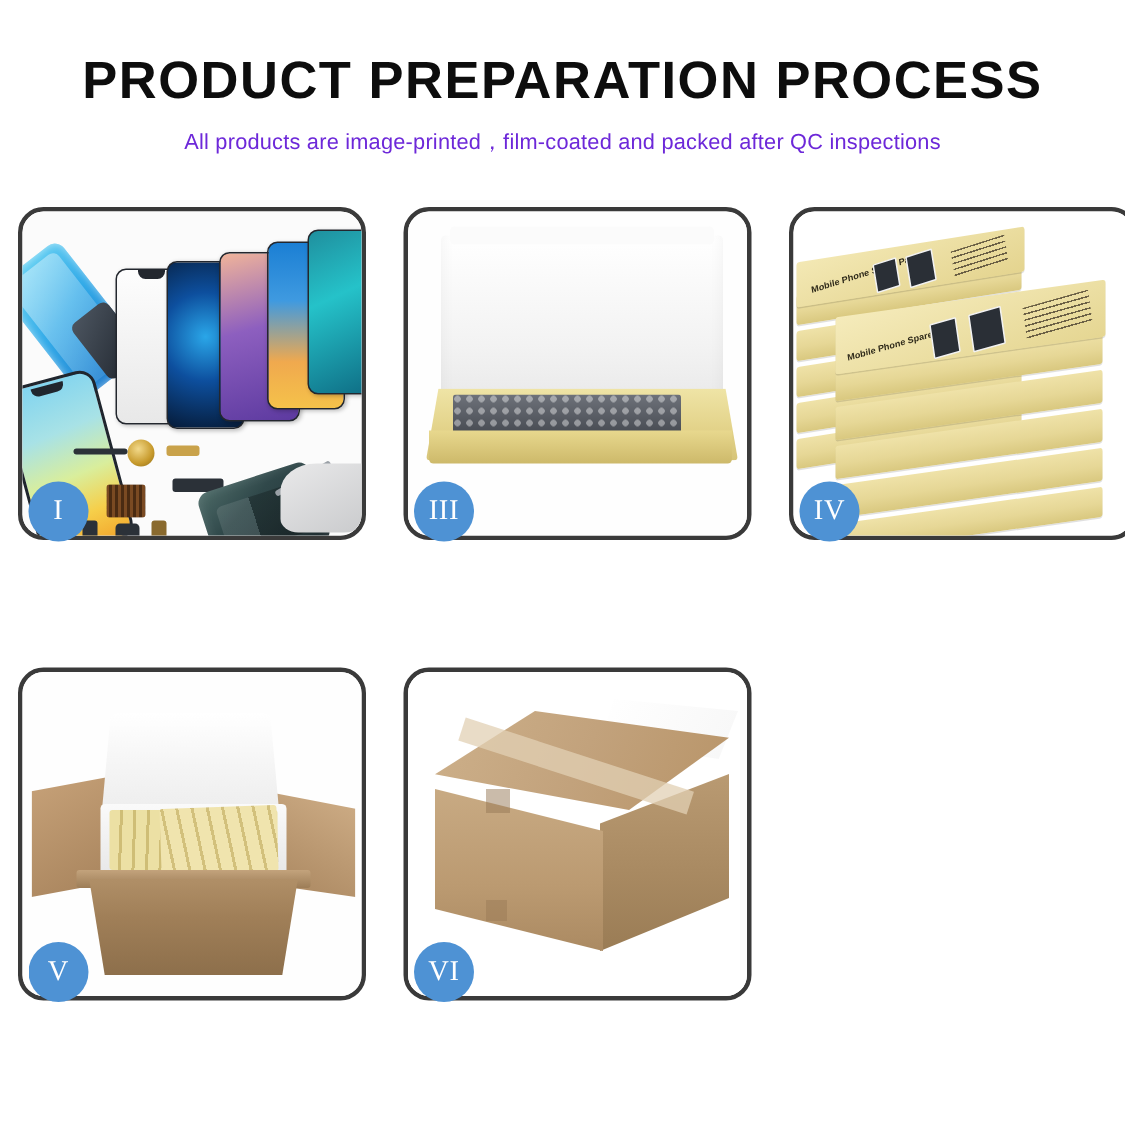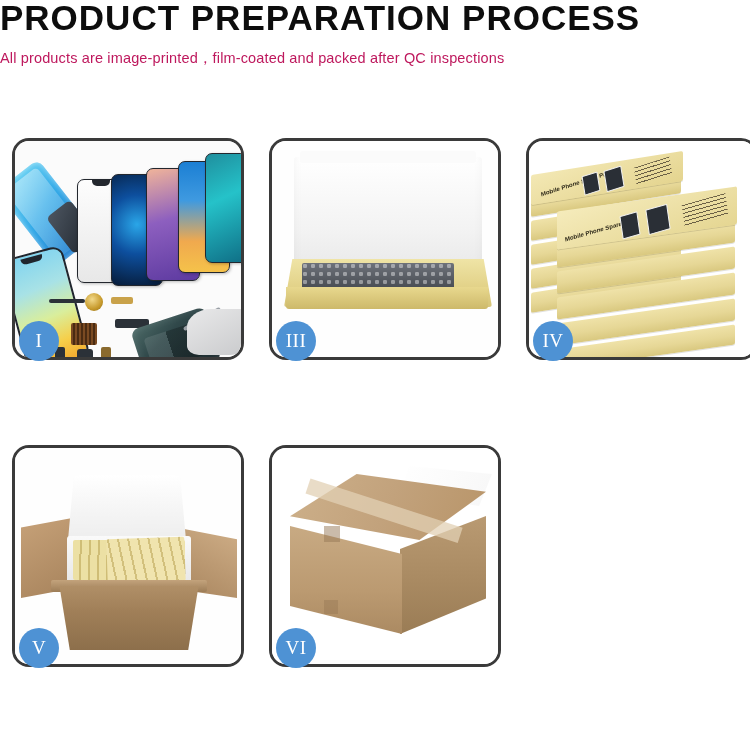--- a/index.html
+++ b/index.html
@@ -5,37 +5,37 @@
   * { box-sizing: border-box; margin: 0; padding: 0; }
   html, body {
     width: 750px; height: 750px;
     background: #ffffff;
     font-family: "Liberation Sans", sans-serif;
     overflow: hidden;
   }
   .page { position: relative; width: 750px; height: 750px; background: #fff; }
 
   
-  .header { width: 100%; }
+  .header { width: 100%; padding-top: 36px; text-align: center; }
   .title {
     font-family: "Liberation Sans", sans-serif;
     font-size: 35px;
     font-weight: 700;
     letter-spacing: 1.0px;
     color: #0d0d0d;
     line-height: 1.0;
     white-space: nowrap;
   }
   .subtitle {
     margin-top: 14px;
     font-family: "Liberation Sans", sans-serif;
     font-size: 14.5px;
     font-weight: 400;
     letter-spacing: 0.15px;
-    color: #be185d;
+    color: #6d28d9;
     white-space: nowrap;
   }
 
   
   .grid {
     position: absolute;
     left: 12px; top: 138px;
     width: 726px;
     display: grid;
     grid-template-columns: 232px 232px 232px;

